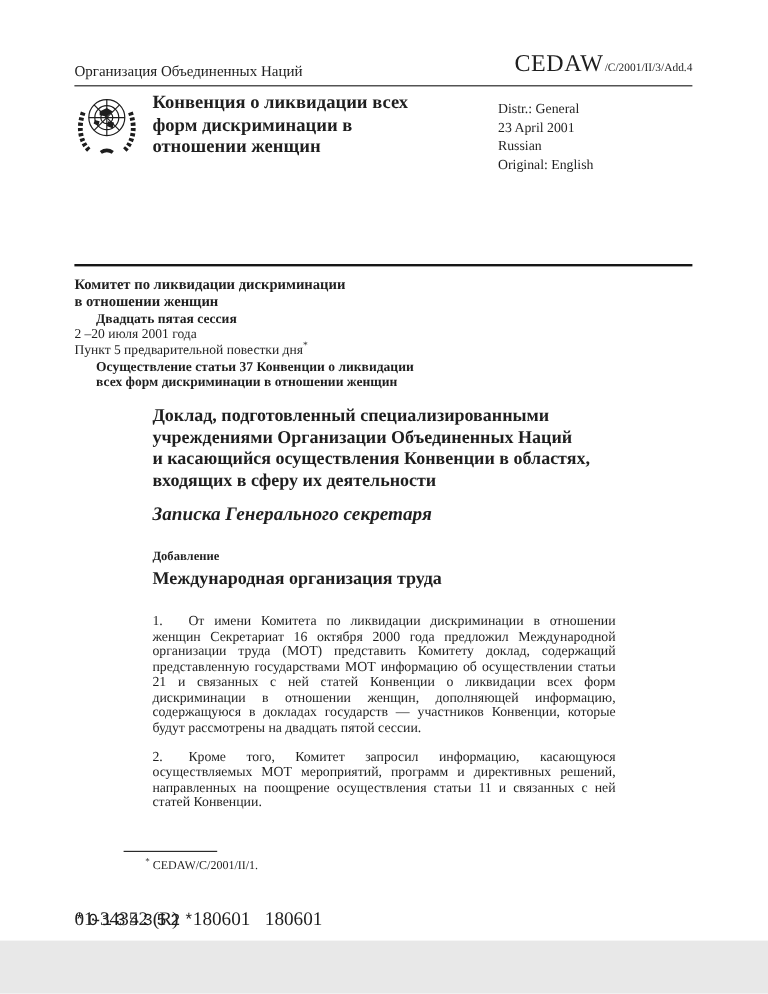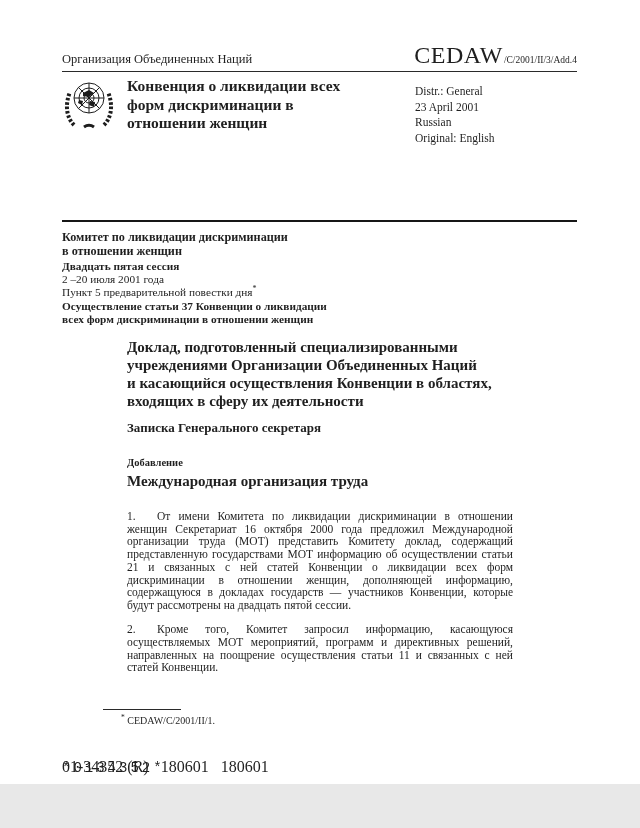--- a/index.html
+++ b/index.html
@@ -8,39 +8,39 @@
     width:640px;height:784px;
     margin:0 auto;
     background:#ffffff;
     color:#1f1f1f;
     font-family:"Liberation Serif", serif;
     overflow:hidden;
   }
   
   .org-name{position:absolute;left:62px;top:52px;font-size:12.5px;}
   .doc-symbol{position:absolute;right:63px;top:42px;display:flex;align-items:baseline;}
-  .doc-symbol .big{font-size:24px;letter-spacing:.5px;}
+  .doc-symbol .big{font-size:20px;letter-spacing:.5px;}
   .doc-symbol .suffix{font-size:9.5px;margin-left:1px;}
   .header-rule{position:absolute;left:62px;right:63px;top:71px;border-top:1px solid #2a2a2a;}
   
   .emblem{position:absolute;left:63px;top:78px;}
   .conv-title{position:absolute;left:127px;top:77px;font-weight:bold;font-size:15.5px;line-height:18.5px;}
   .distr-block{position:absolute;left:415px;top:84px;font-size:11.5px;line-height:15.5px;}
   .thick-rule{position:absolute;left:62px;right:63px;top:220px;border-top:2.5px solid #161616;}
   
   .session-block{position:absolute;left:62px;top:230px;}
   .sess-bold-lg{font-weight:bold;font-size:12.2px;line-height:14px;}
-  .sess-bold{font-weight:bold;font-size:11.3px;line-height:12.8px;}
+  .sess-bold{font-weight:bold;font-size:11.3px;line-height:12.8px;margin-left:18px;}
   .sess-reg{font-size:11.3px;line-height:12.8px;}
   .mt2{margin-top:2px;}
   .sess-reg sup{font-size:8px;vertical-align:super;line-height:0;}
   
   .body-block{position:absolute;left:127px;top:338px;width:386px;}
   .report-title{font-weight:bold;font-size:15px;line-height:18px;}
-  .note-heading{margin-top:10px;font-weight:bold;font-size:13px;}
+  .note-heading{margin-top:10px;font-weight:bold;font-size:16px;font-style:italic;}
   .addendum{margin-top:21px;font-weight:bold;font-size:10.5px;}
   .section-heading{margin-top:5px;font-weight:bold;font-size:15px;}
   .para{margin-top:20px;font-size:11.5px;line-height:12.7px;text-align:justify;}
   .para + .para{margin-top:10px;}
   .para .num{display:inline-block;width:30px;}
   
   .footnote-rule{position:absolute;left:103px;top:709px;width:78px;border-top:1px solid #2a2a2a;}
   .footnote{position:absolute;left:121px;top:713px;font-size:10px;}
   .footnote sup{font-size:7.5px;}
   .footer-id{position:absolute;left:62px;top:758px;font-size:16px;white-space:pre;}

